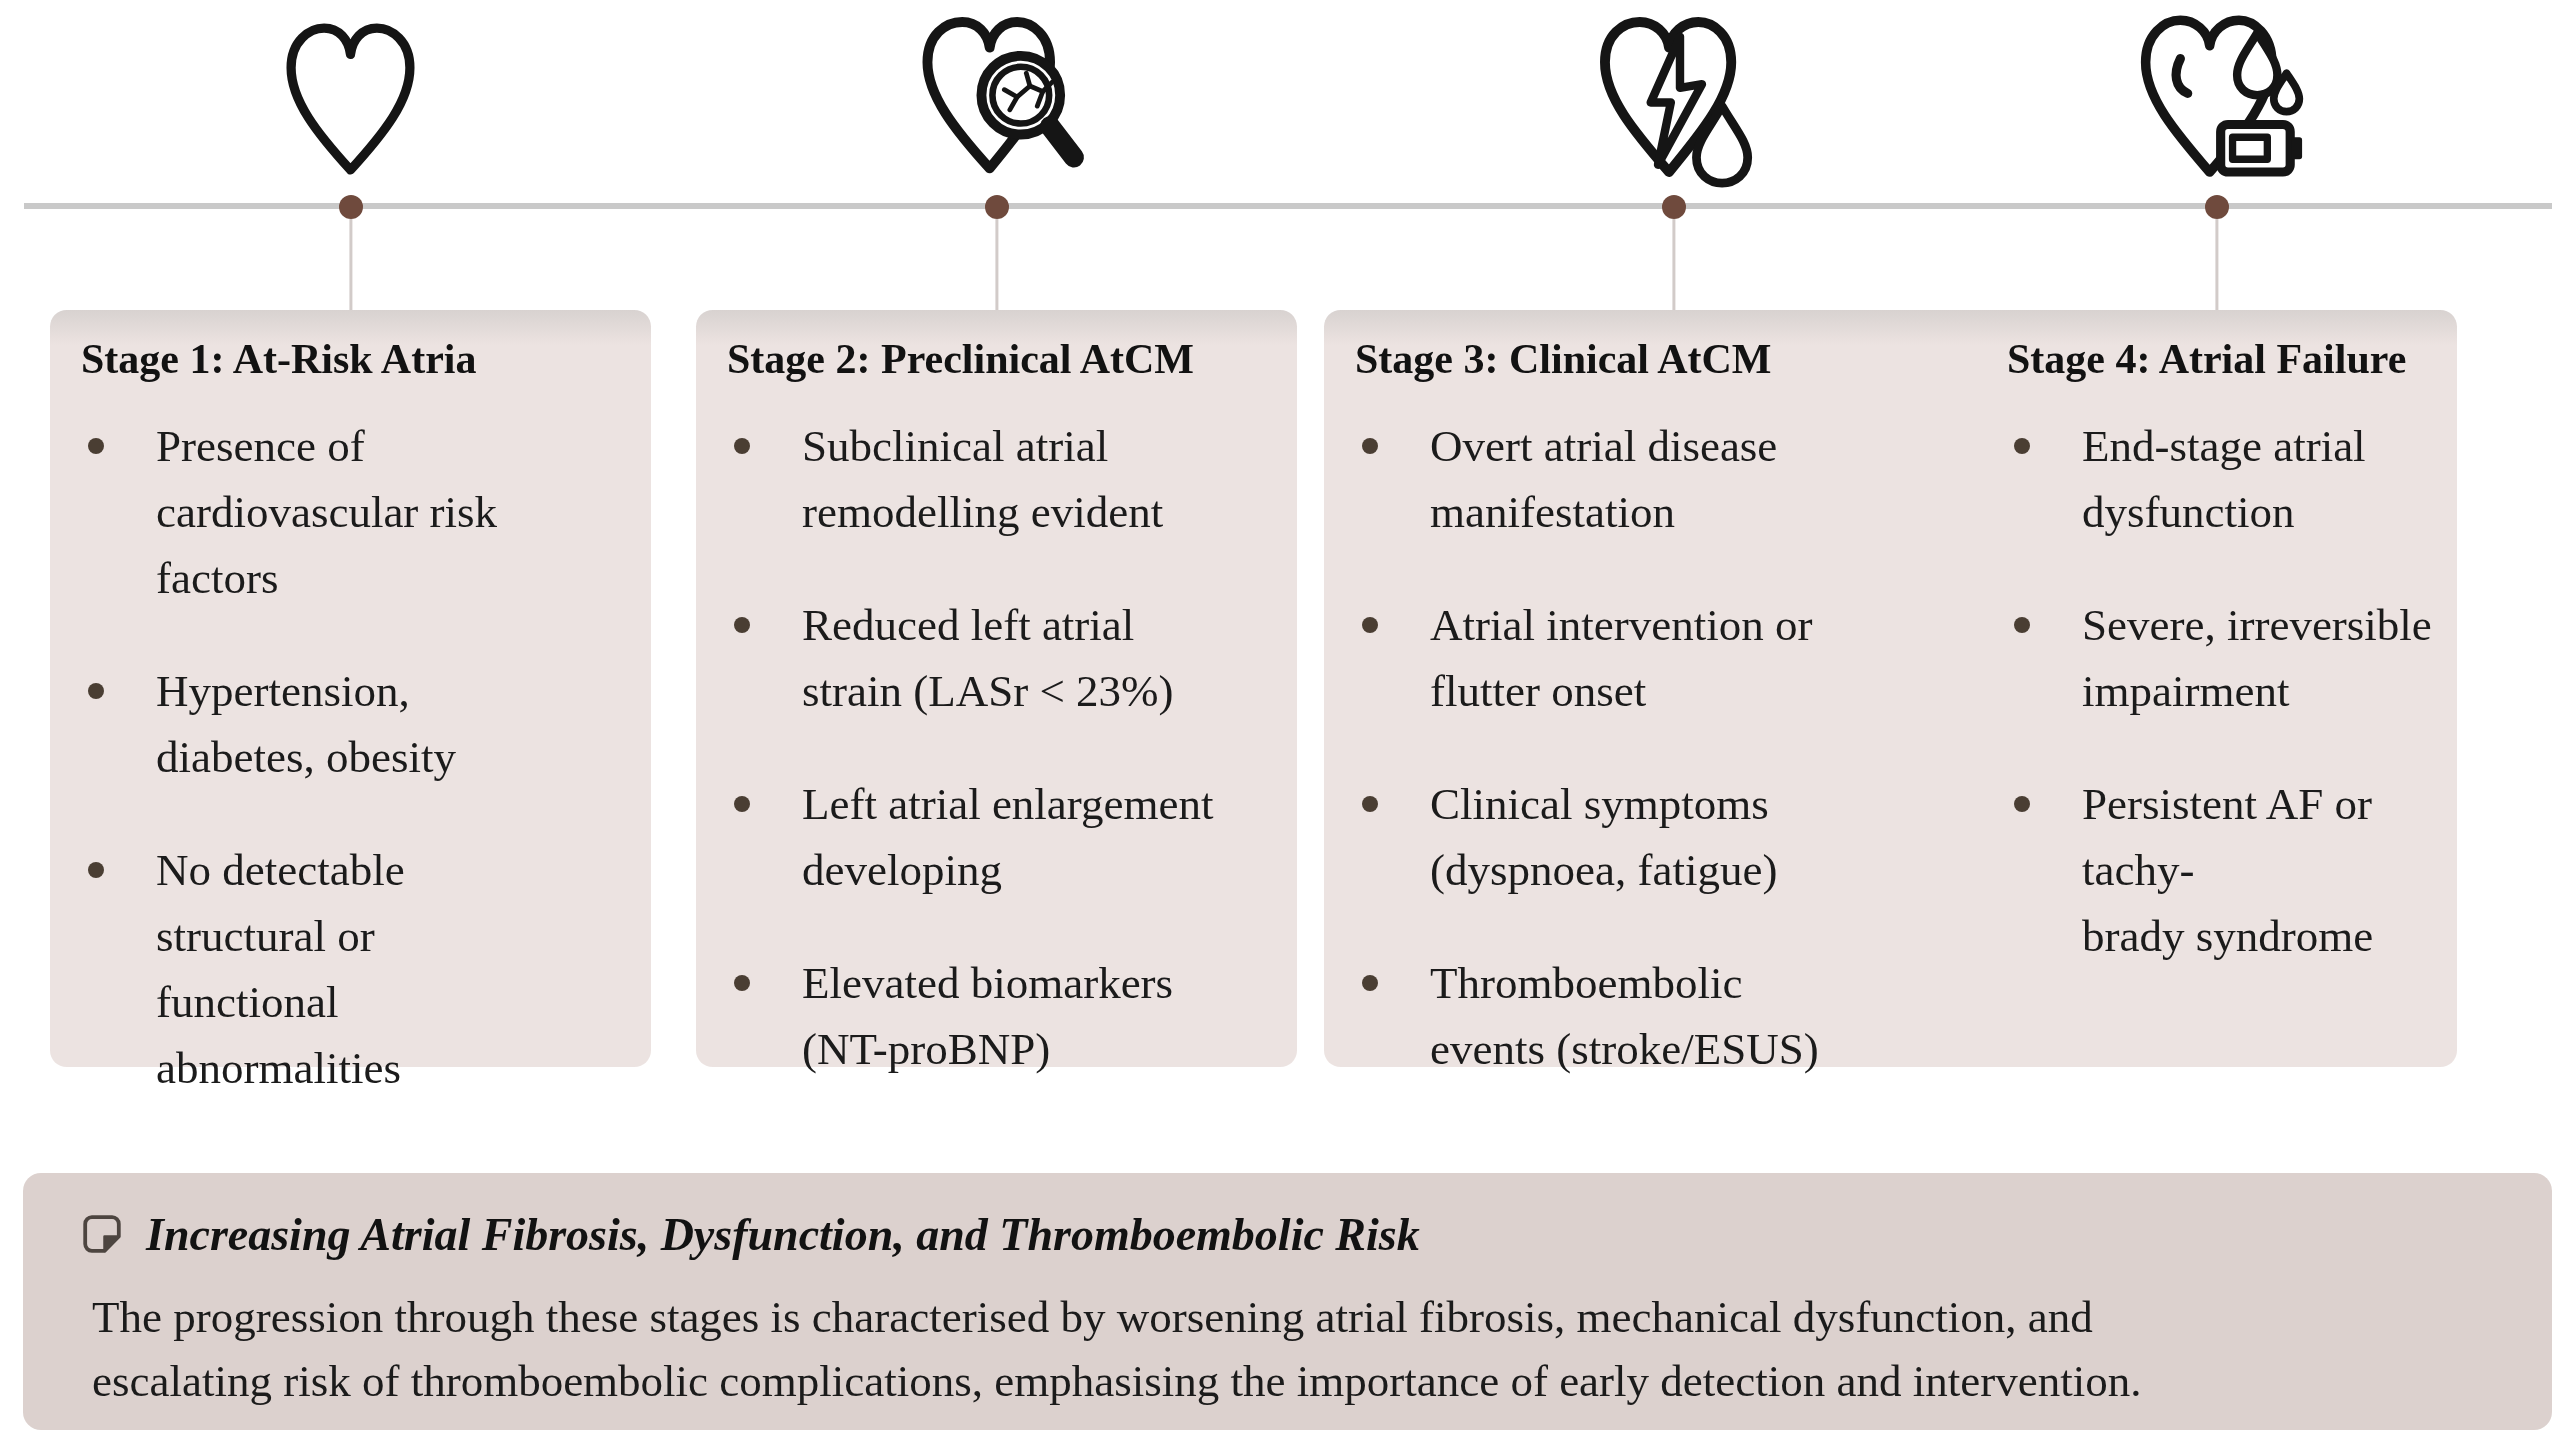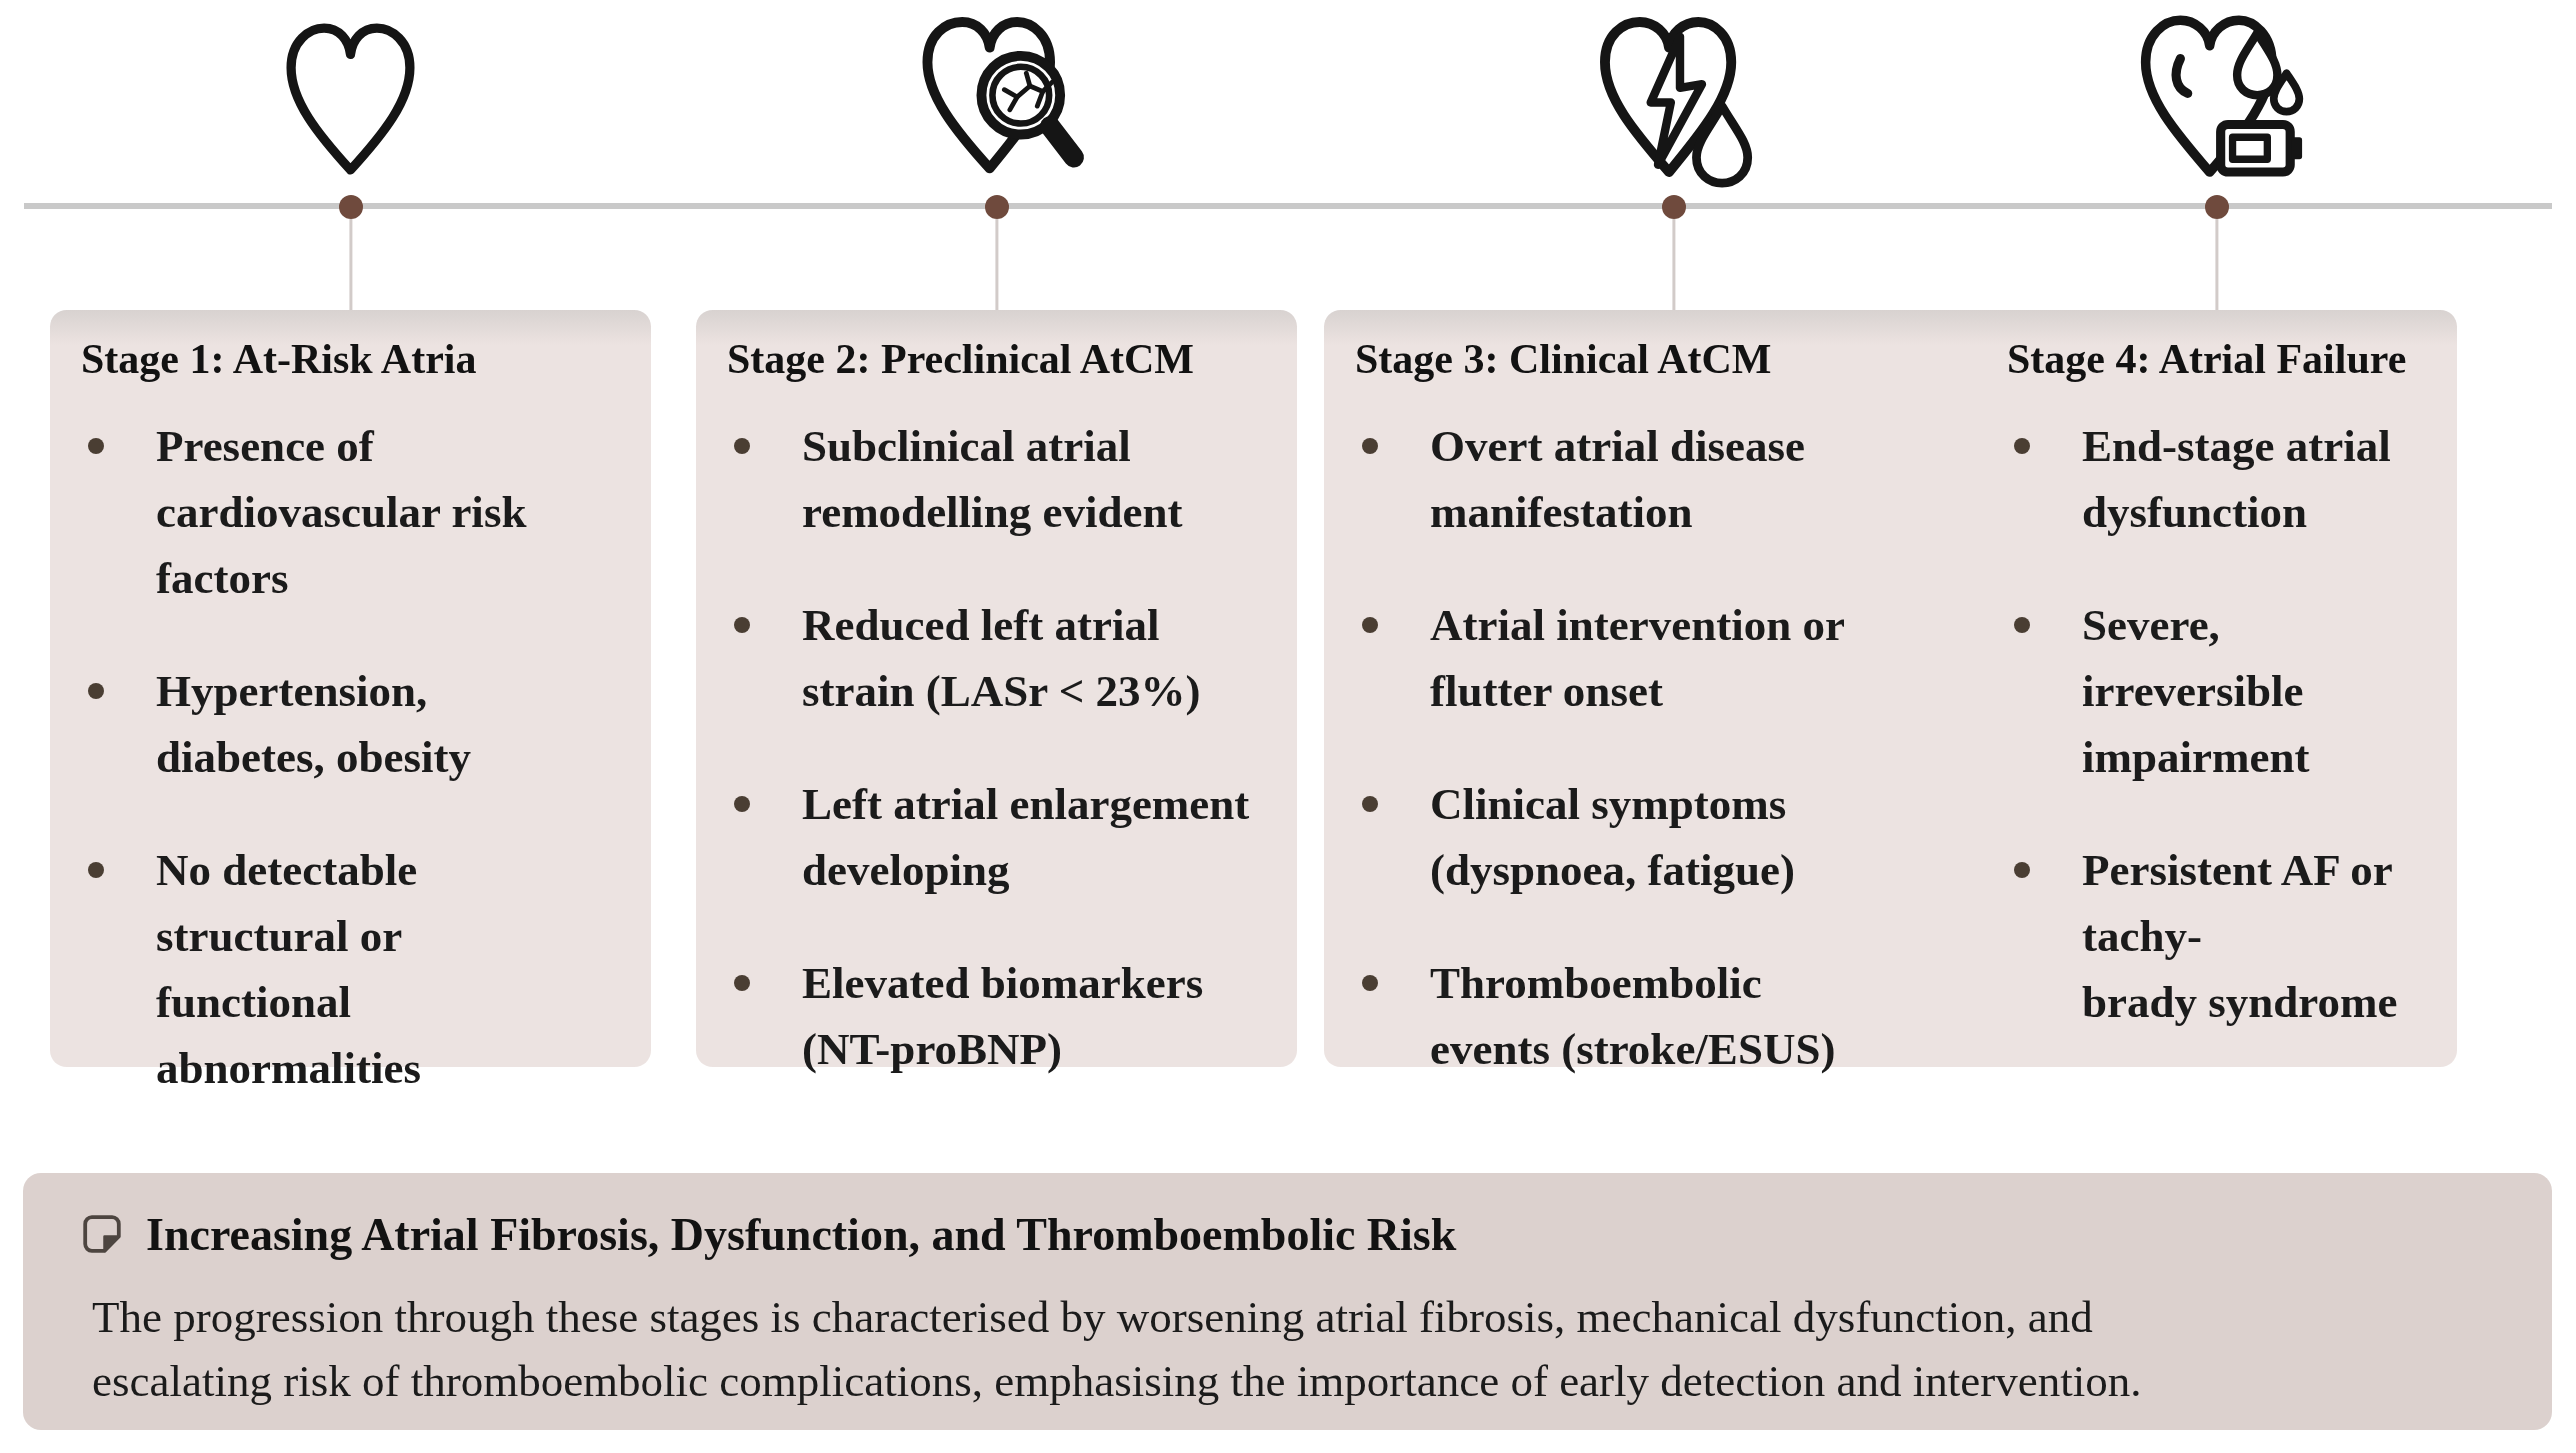--- a/index.html
+++ b/index.html
@@ -25,37 +25,37 @@
     position:absolute; top:219px; left:50%; transform:translateX(-50%);
     width:3.2px; height:91px; background:var(--connector-color,#d2cbc9);
   }
   .card {
     position:absolute; top:310px; left:0; right:0; height:757px; border-radius:16.6px;
     background:linear-gradient(180deg,#d8d2d0 0px, var(--card-bg,#ece3e1) 35px);
   }
   .card h2 {
     margin:22px 11.5px 25.6px 31px; font-size:42px; line-height:55px; font-weight:bold; color:#121212;
   }
-  .card ul { margin:0; padding:0 11.5px 0 37px; list-style:none;font-weight:bold; }
+  .card ul { margin:0; padding:0 11.5px 0 37px; list-style:none; }
   .card li {
     position:relative; padding-left:69px; margin-bottom:47px;
     font-size:45px; line-height:66px;
   }
   .card li::before {
     content:""; position:absolute; left:1.3px; top:25.6px; width:16px; height:16px;
     border-radius:50%; background:var(--bullet-color,#4a3e33);
   }
   .bullet-text { white-space:pre-line; }
   .summary {
     position:absolute; left:23px; top:1173px; width:2529px; height:257px;
     border-radius:18px; background:var(--summary-bg,#dcd1ce);
   }
   .summary-title-row { display:flex; align-items:center; gap:23px; margin:35px 0 0 58px; }
   .summary-title-row svg { width:42px; height:42px; }
-  .summary h3 { margin:0; font-size:46px; font-weight:bold; color:#121212; }
+  .summary h3 { margin:0; font-size:46px; font-weight:bold; color:#121212;font-style:italic; }
   .summary p {
     margin:24px 38px 4px 69px; font-size:45px; line-height:64px;
     white-space:pre-line; color:#1b1b1b;
   }
 </style>
 </head>
 <body>
 
 <div class="canvas">
 

